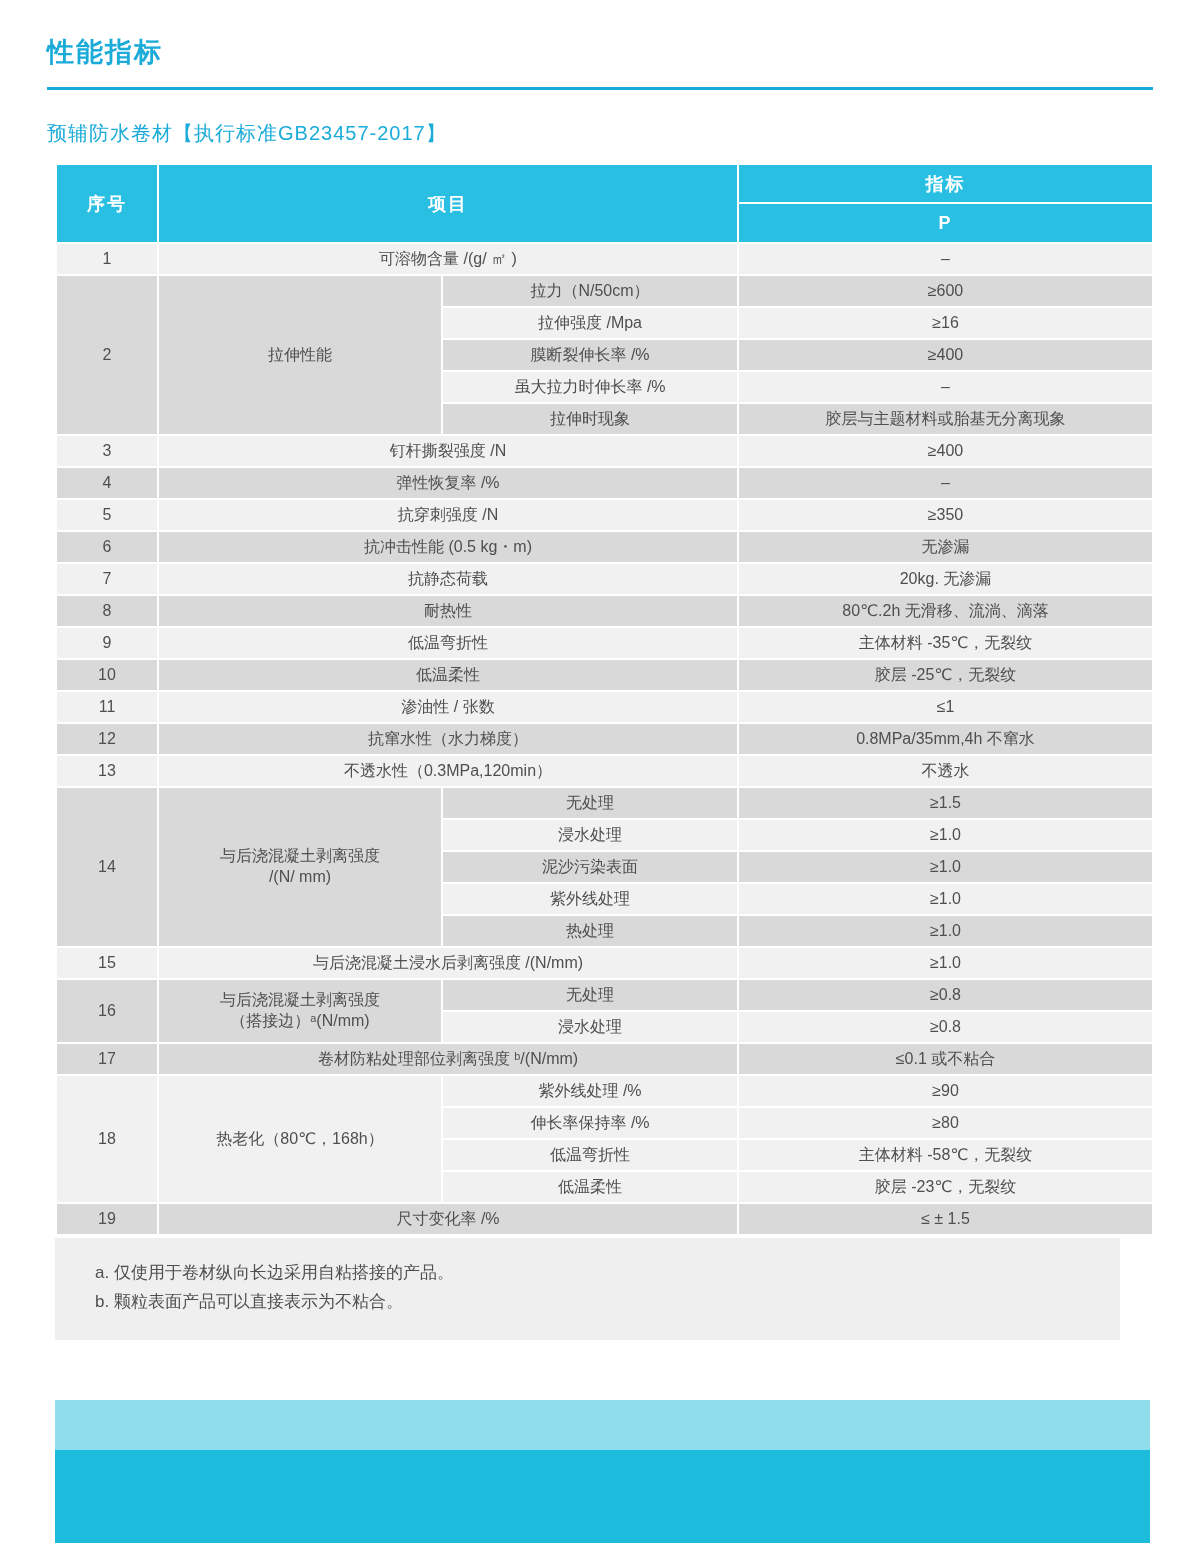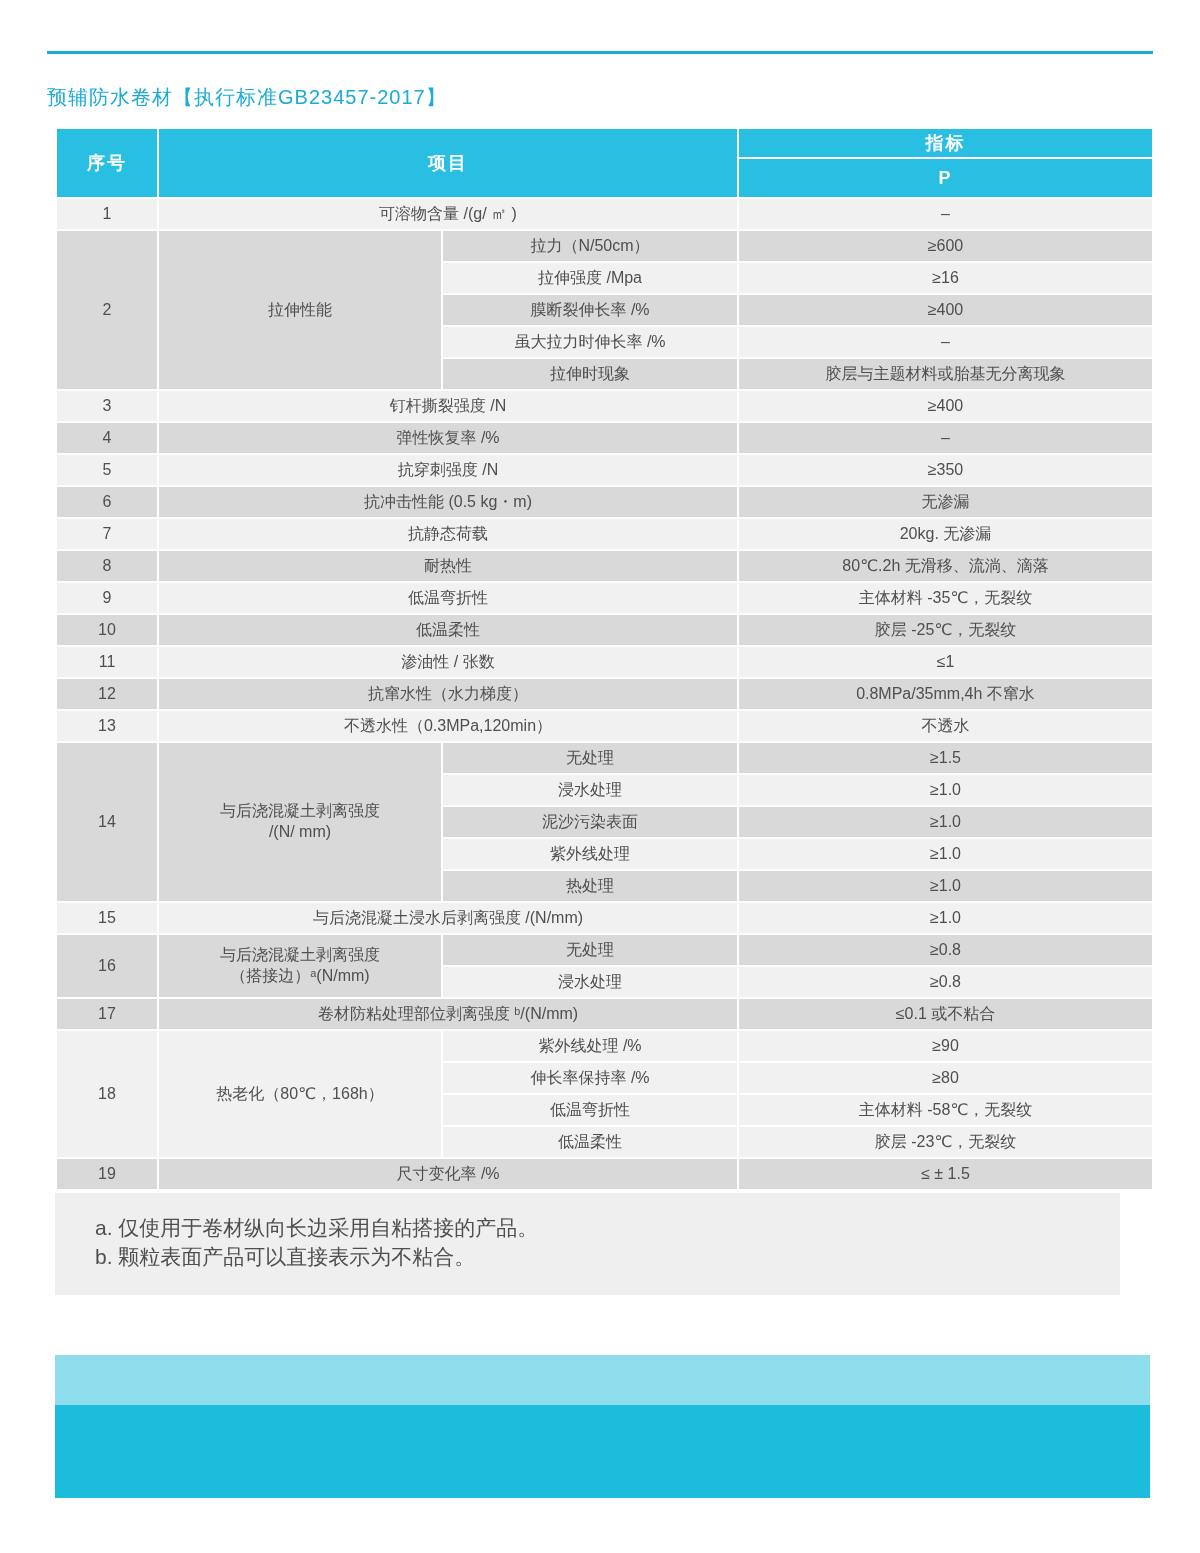--- a/index.html
+++ b/index.html
@@ -14,42 +14,43 @@
   .page-subtitle { font-size:20px; color:var(--accent); margin-top:30px; letter-spacing:1px; }
 
   table.spec {
     border-collapse:separate; border-spacing:2px; table-layout:fixed;
     width:1095px; margin:16px 0 0 8px;
   }
   table.spec th {
     background:var(--header_bg); color:#ffffff; font-size:18px; font-weight:bold;
     letter-spacing:2px; text-align:center; padding:0;
   }
-  th.h-indicator { height:28px; }
+  th.h-indicator { height:37px; }
   th.h-grade { height:38px; }
   table.spec td {
     height:30px; text-align:center; vertical-align:middle;
     font-size:16px; line-height:1.3; white-space:pre-line; padding:0 4px;
   }
   td.dark { background:var(--row_dark); }
   td.light { background:var(--row_light); }
 
   .notes-box {
     width:1065px; margin:2px 0 0 8px; background:var(--notes_bg);
     box-sizing:border-box; padding:20px 20px 24px 40px;
-    font-size:21px; line-height:29px;
+    font-size:17px; line-height:29px;
   }
   .band { width:1095px; margin-left:8px; }
   .band-light { height:50px; background:var(--band_light); margin-top:60px; }
   .band-dark  { height:93px; background:var(--band_dark); }
 </style>
 </head>
 <body>
 
 <div class="content">
+  <div class="page-title">性能指标</div>
   <div class="title-rule"></div>
   <div class="page-subtitle">预辅防水卷材【执行标准GB23457-2017】</div>
 
   <table class="spec">
     <colgroup>
       <col style="width:100px">
         <col style="width:282px">
         <col style="width:294px">
         <col style="width:413px">
     </colgroup>

